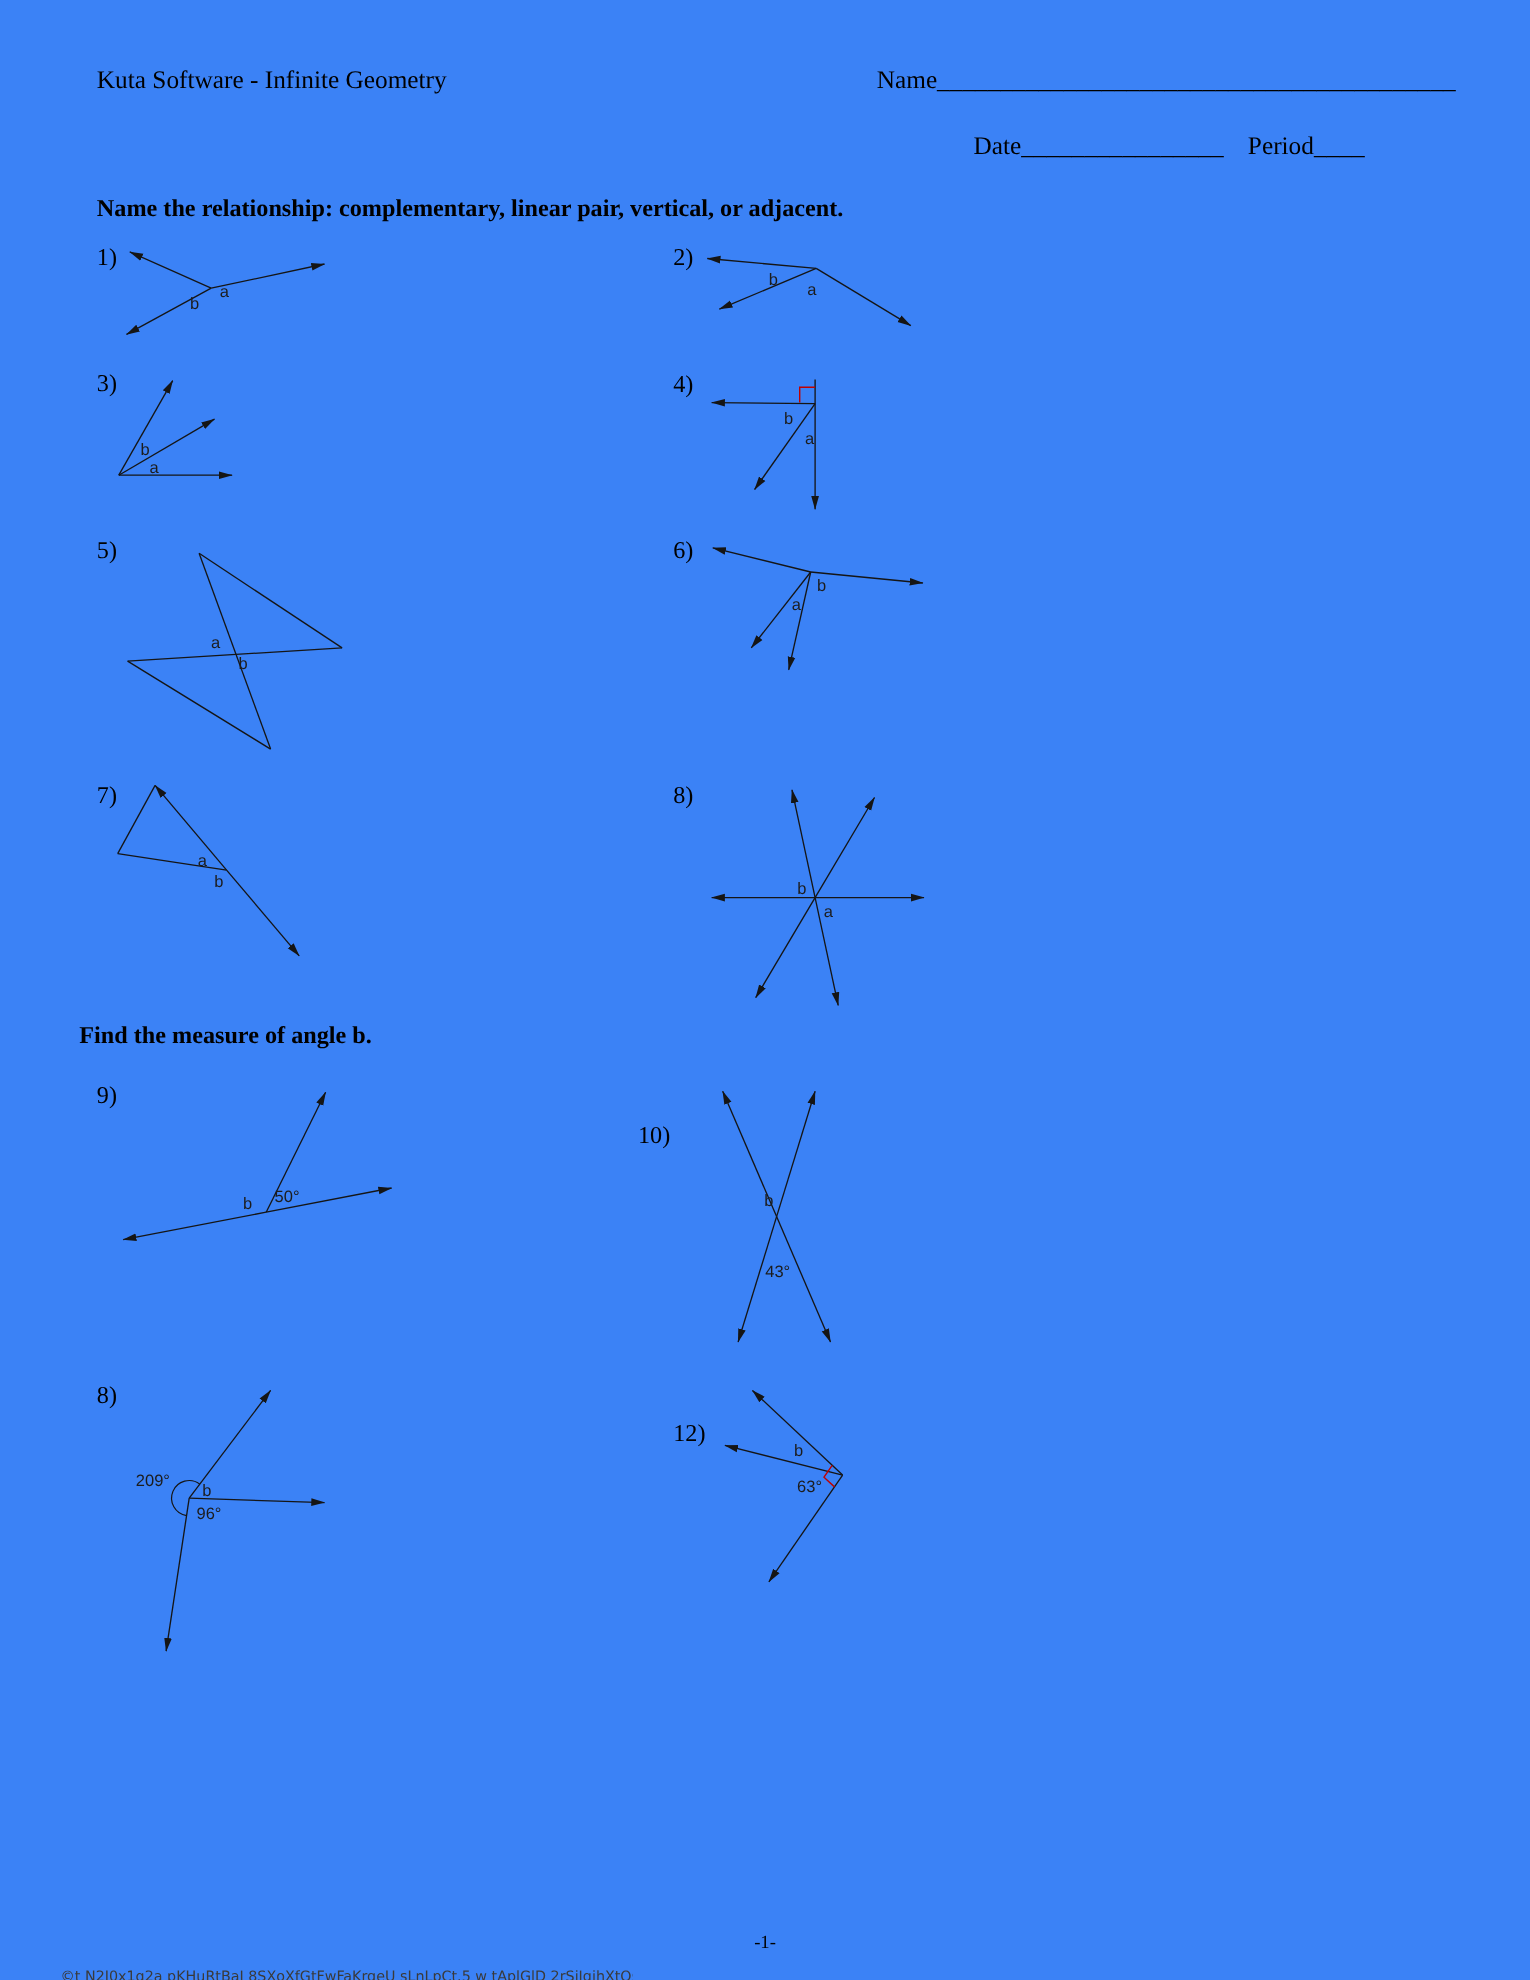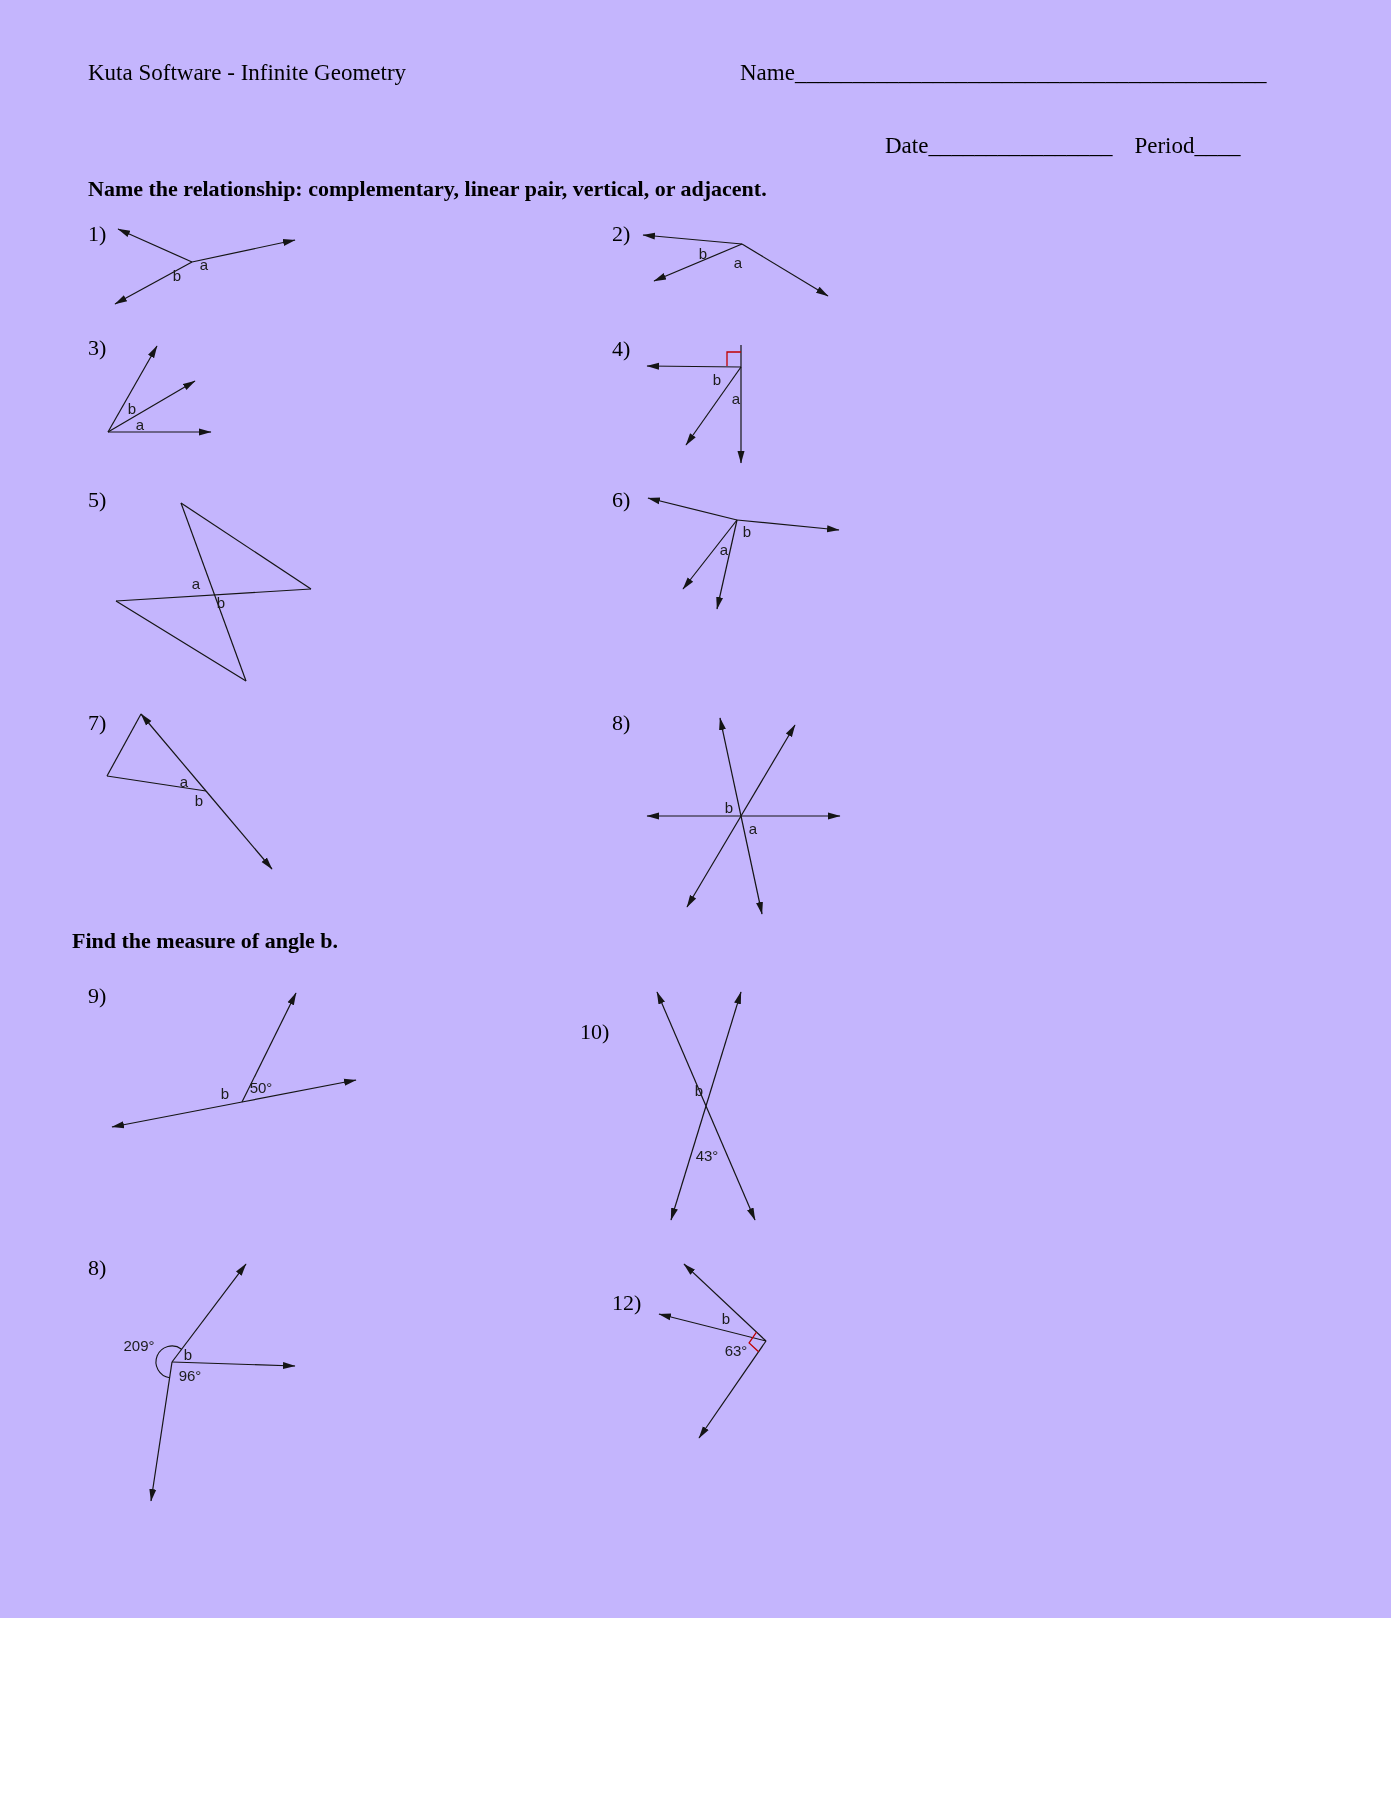--- a/index.html
+++ b/index.html
@@ -1,16 +1,16 @@
 <!DOCTYPE html>
 <html><head>
 <meta charset="utf-8">
 <style>
   html,body{margin:0;padding:0;background:#ffffff;}
-  #page{position:relative;width:1391px;height:1618px;background:#c4b5fd;overflow:hidden;
+  #page{position:relative;width:1391px;height:1800px;background:#3b82f6;overflow:hidden;
         font-family:"Liberation Serif",serif;color:#000;}
   .abs{position:absolute;}
   .brand{font-size:23px;}
   .nameline{font-size:23px;}
   .title{font-size:32px;}
   .dateline{font-size:23px;}
   .bold-instr{font-size:22px;font-weight:bold;text-align:center;}
   .pnum{font-size:22px;}
   .ln{stroke:#151515;stroke-width:1.2;fill:none;}
   .edge{stroke:#151515;stroke-width:1.2;fill:none;}
@@ -19,23 +19,23 @@
   .watermark{font-size:13px;color:#3a3a3a;white-space:nowrap;overflow:hidden;
              font-family:"DejaVu Sans",sans-serif;height:9px;line-height:14px;}
   .period-gap{margin-left:22px;}
 </style>
 </head>
 <body>
 
 <div id="page">
 
   <div class="abs brand" style="left:88px;top:60px;">Kuta Software - Infinite Geometry</div>
-  <div class="abs nameline" style="left:740px;top:60px;"><span>Name</span><span>_________________________________________</span></div>
-
-  <div class="abs dateline" style="left:885px;top:133px;"><span>Date</span><span>________________</span><span class="period-gap">Period</span><span>____</span></div>
+  <div class="abs nameline" style="left:797px;top:60px;"><span>Name</span><span>_________________________________________</span></div>
+
+  <div class="abs dateline" style="left:885px;top:120px;"><span>Date</span><span>________________</span><span class="period-gap">Period</span><span>____</span></div>
 
   <div class="abs bold-instr" style="left:88px;top:176px;">Name the relationship: complementary, linear pair, vertical, or adjacent.</div>
 
   <div class="abs pnum" style="left:88px;top:221px;">1)</div>
   <div class="abs pnum" style="left:612px;top:221px;">2)</div>
   <div class="abs pnum" style="left:88px;top:335px;">3)</div>
   <div class="abs pnum" style="left:612px;top:336px;">4)</div>
   <div class="abs pnum" style="left:88px;top:487px;">5)</div>
   <div class="abs pnum" style="left:612px;top:487px;">6)</div>
   <div class="abs pnum" style="left:88px;top:710px;">7)</div>

